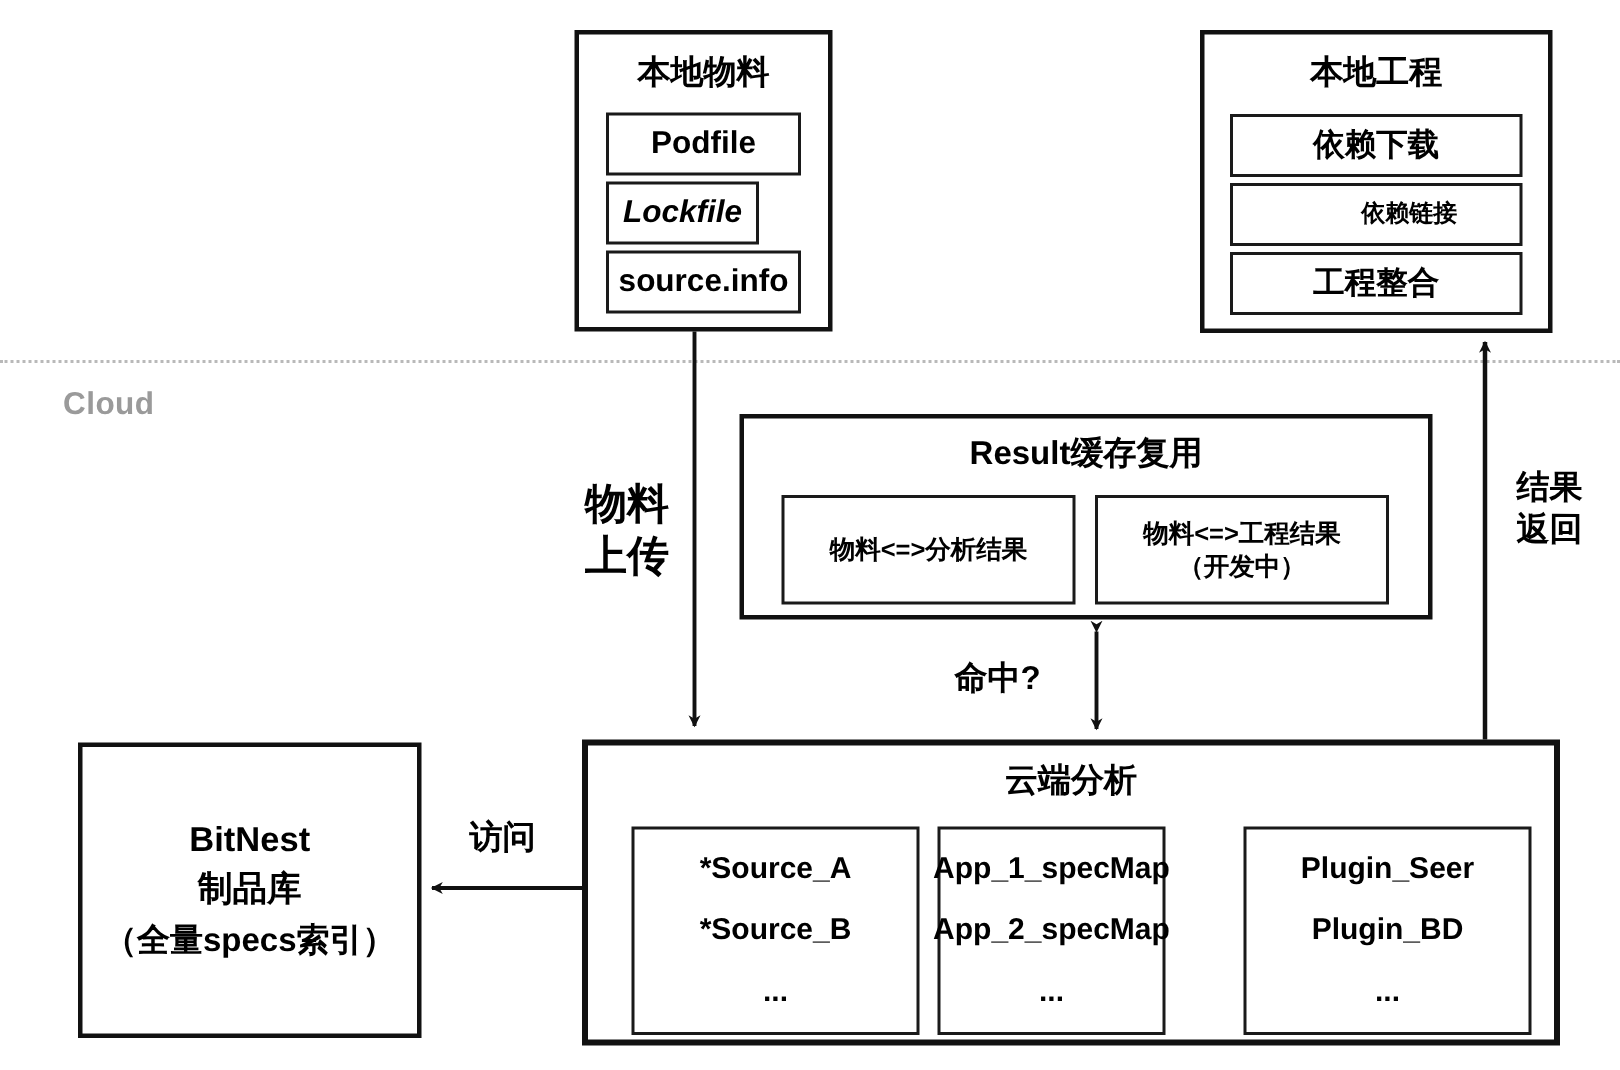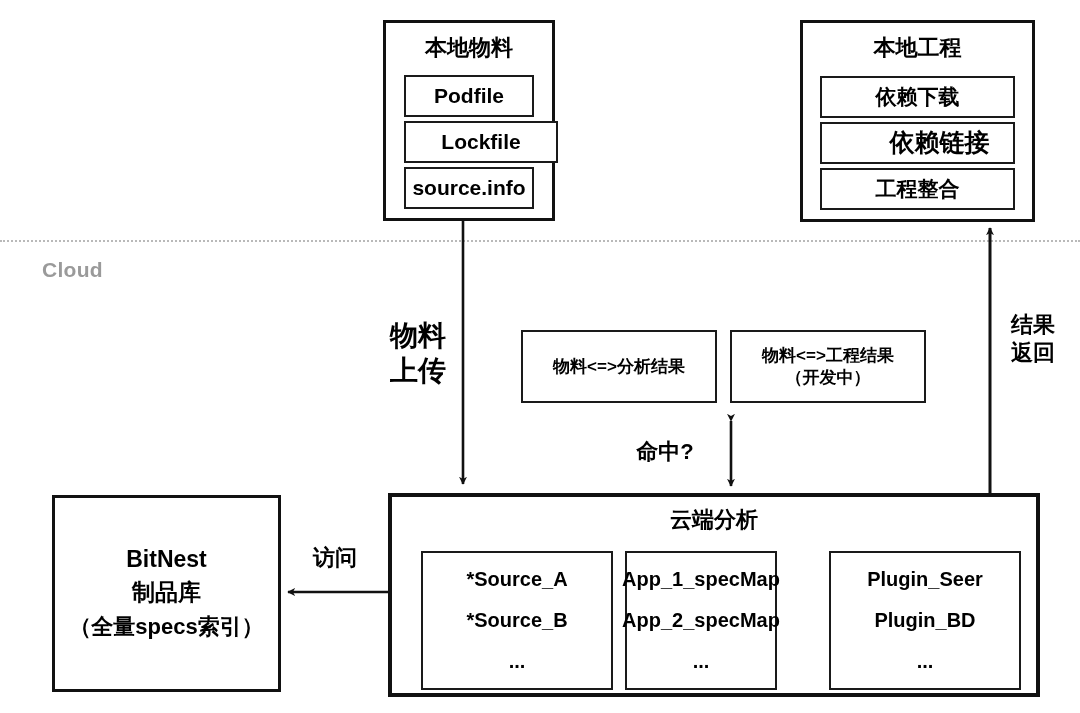--- a/index.html
+++ b/index.html
@@ -96,30 +96,33 @@
 
 <div id="canvas">
 
   <div class="divider" style="top:240px;"></div>
   <div class="cloudlbl" style="left:42px; top:258px; font-size:21px;">Cloud</div>
 
   <div class="box" style="left:383px; top:20px; width:172px; height:201px;">
     <div class="ttl" style="top:12px; font-size:22px;font-family:Liberation Serif, serif;">本地物料</div>
   </div>
   <div class="cell" style="left:404px; top:75px; width:130px; height:42px; font-size:21px;">Podfile</div>
-  <div class="cell" style="left:404px; top:121px; width:154px; height:42px; font-size:21px;">Lockfile</div>
+  <div class="cell" style="left:404px; top:121px; width:102px; height:42px; font-size:21px;font-style:italic;">Lockfile</div>
   <div class="cell" style="left:404px; top:167px; width:130px; height:42px; font-size:21px;">source.info</div>
 
   <div class="box" style="left:800px; top:20px; width:235px; height:202px;">
     <div class="ttl" style="top:12px; font-size:22px;">本地工程</div>
   </div>
   <div class="cell" style="left:820px; top:76px; width:195px; height:42px; font-size:21px;">依赖下载</div>
-  <div class="cell" style="left:820px; top:122px; width:195px; height:42px; font-size:25px;padding-left:44px;">依赖链接</div>
+  <div class="cell" style="left:820px; top:122px; width:195px; height:42px; font-size:16px;padding-left:44px;">依赖链接</div>
   <div class="cell" style="left:820px; top:168px; width:195px; height:42px; font-size:21px;">工程整合</div>
 
+  <div class="box" style="left:493px; top:276px; width:462px; height:137px;">
+    <div class="ttl" style="top:10px; font-size:22px;">Result缓存复用</div>
+  </div>
   <div class="cell" style="left:521px; top:330px; width:196px; height:73px; font-size:17px; padding:0 4px;">物料&lt;=&gt;分析结果</div>
   <div class="cell" style="left:730px; top:330px; width:196px; height:73px; font-size:17px; padding:0 4px; white-space:pre-line;">物料&lt;=&gt;工程结果
 （开发中）</div>
 
   <div class="box" style="left:388px; top:493px; width:652px; height:204px; border-width:4px;">
     <div class="ttl" style="top:10px; font-size:22px;">云端分析</div>
   </div>
   <div class="stacklist" style="left:421px; top:551px; width:192px; height:139px; font-size:20px;">
     <span>*Source_A</span>
     <span style="margin-top:18px;">*Source_B</span>

